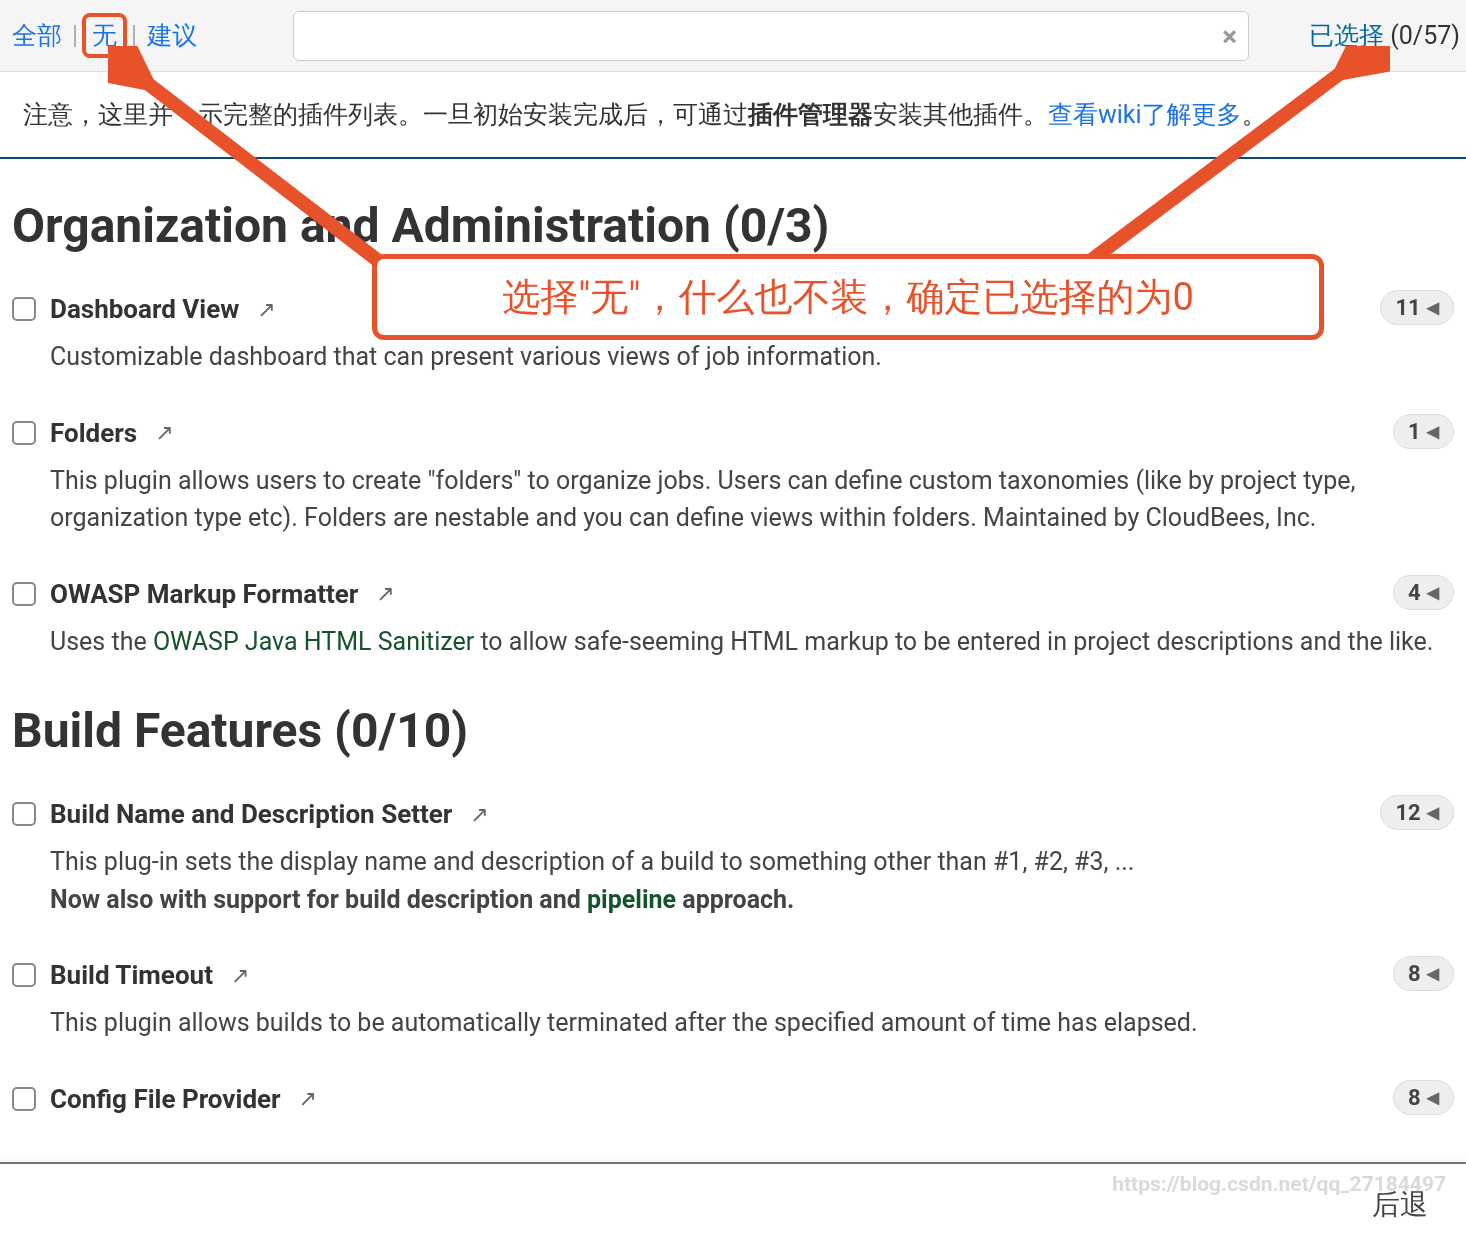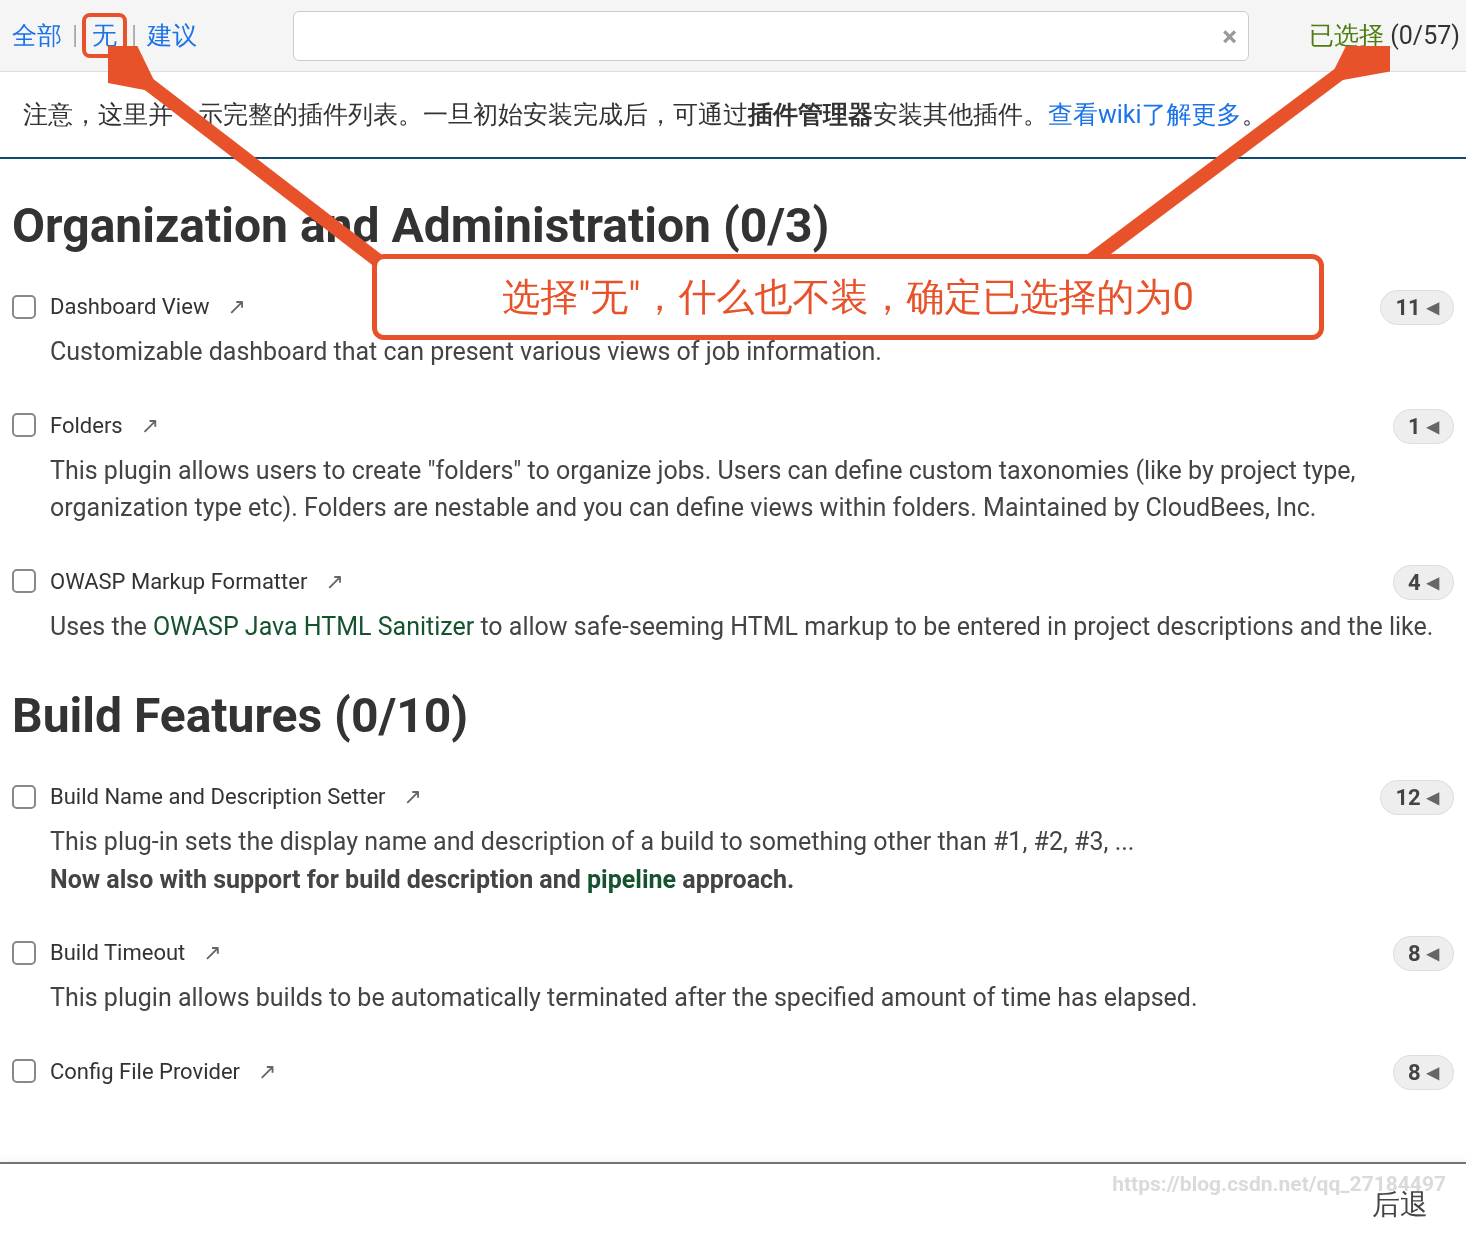--- a/index.html
+++ b/index.html
@@ -62,21 +62,21 @@
   transform: translateY(-50%);
   color: #999;
   font-size: 28px;
   cursor: pointer;
   font-weight: bold;
 }
 .selected-label {
   font-size: 25px;
   color: #333;
 }
-.selected-label .blue { color: #4d7c0f; }
+.selected-label .blue { color: #0369a1; }
 .notice {
   padding: 26px 23px;
   font-size: 25px;
   color: #333;
   border-bottom: 2px solid #0c4a6e;
 }
 .notice b { font-weight: bold; }
 .notice a { color: #1a73e8; text-decoration: none; }
 .content {
   padding: 10px 12px 0 12px;
@@ -100,22 +100,22 @@
 }
 .checkbox {
   width: 24px;
   height: 24px;
   border: 2px solid #888;
   border-radius: 5px;
   flex-shrink: 0;
   cursor: pointer;
 }
 .plugin-title {
-  font-size: 22px;
-  font-weight: 400;
+  font-size: 26px;
+  font-weight: 700;
   color: #333;
 }
 .ext-icon {
   color: #666;
   font-size: 22px;
   margin-left: 4px;
 }
 .badge {
   position: absolute;
   right: 0;

